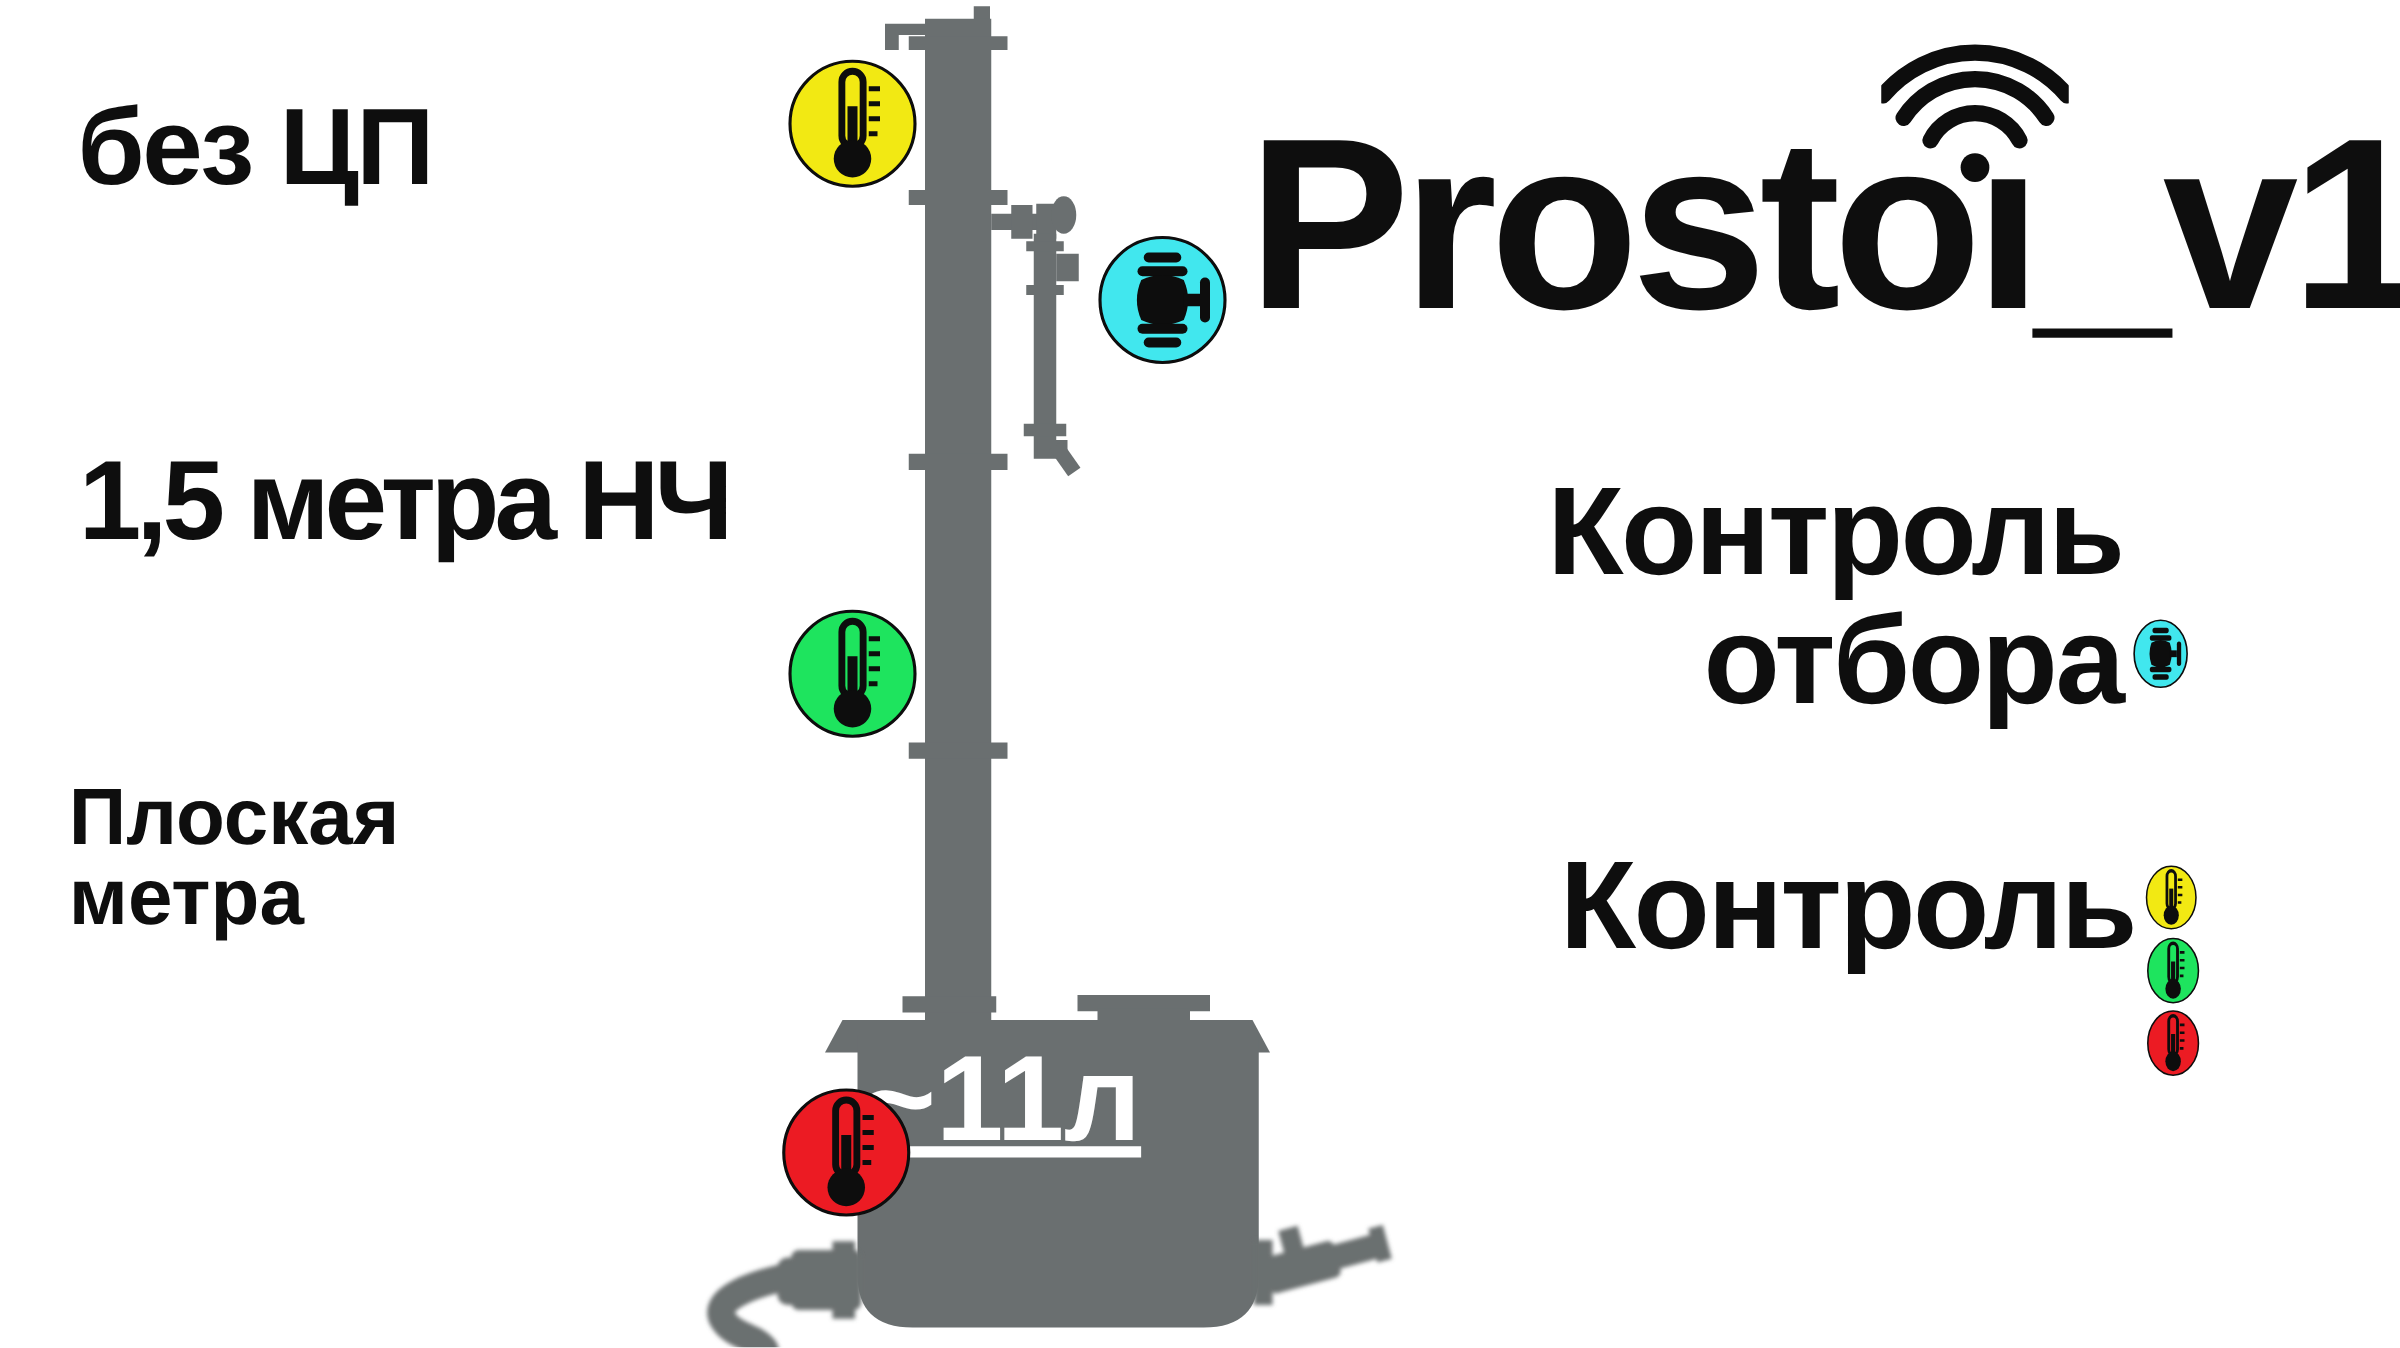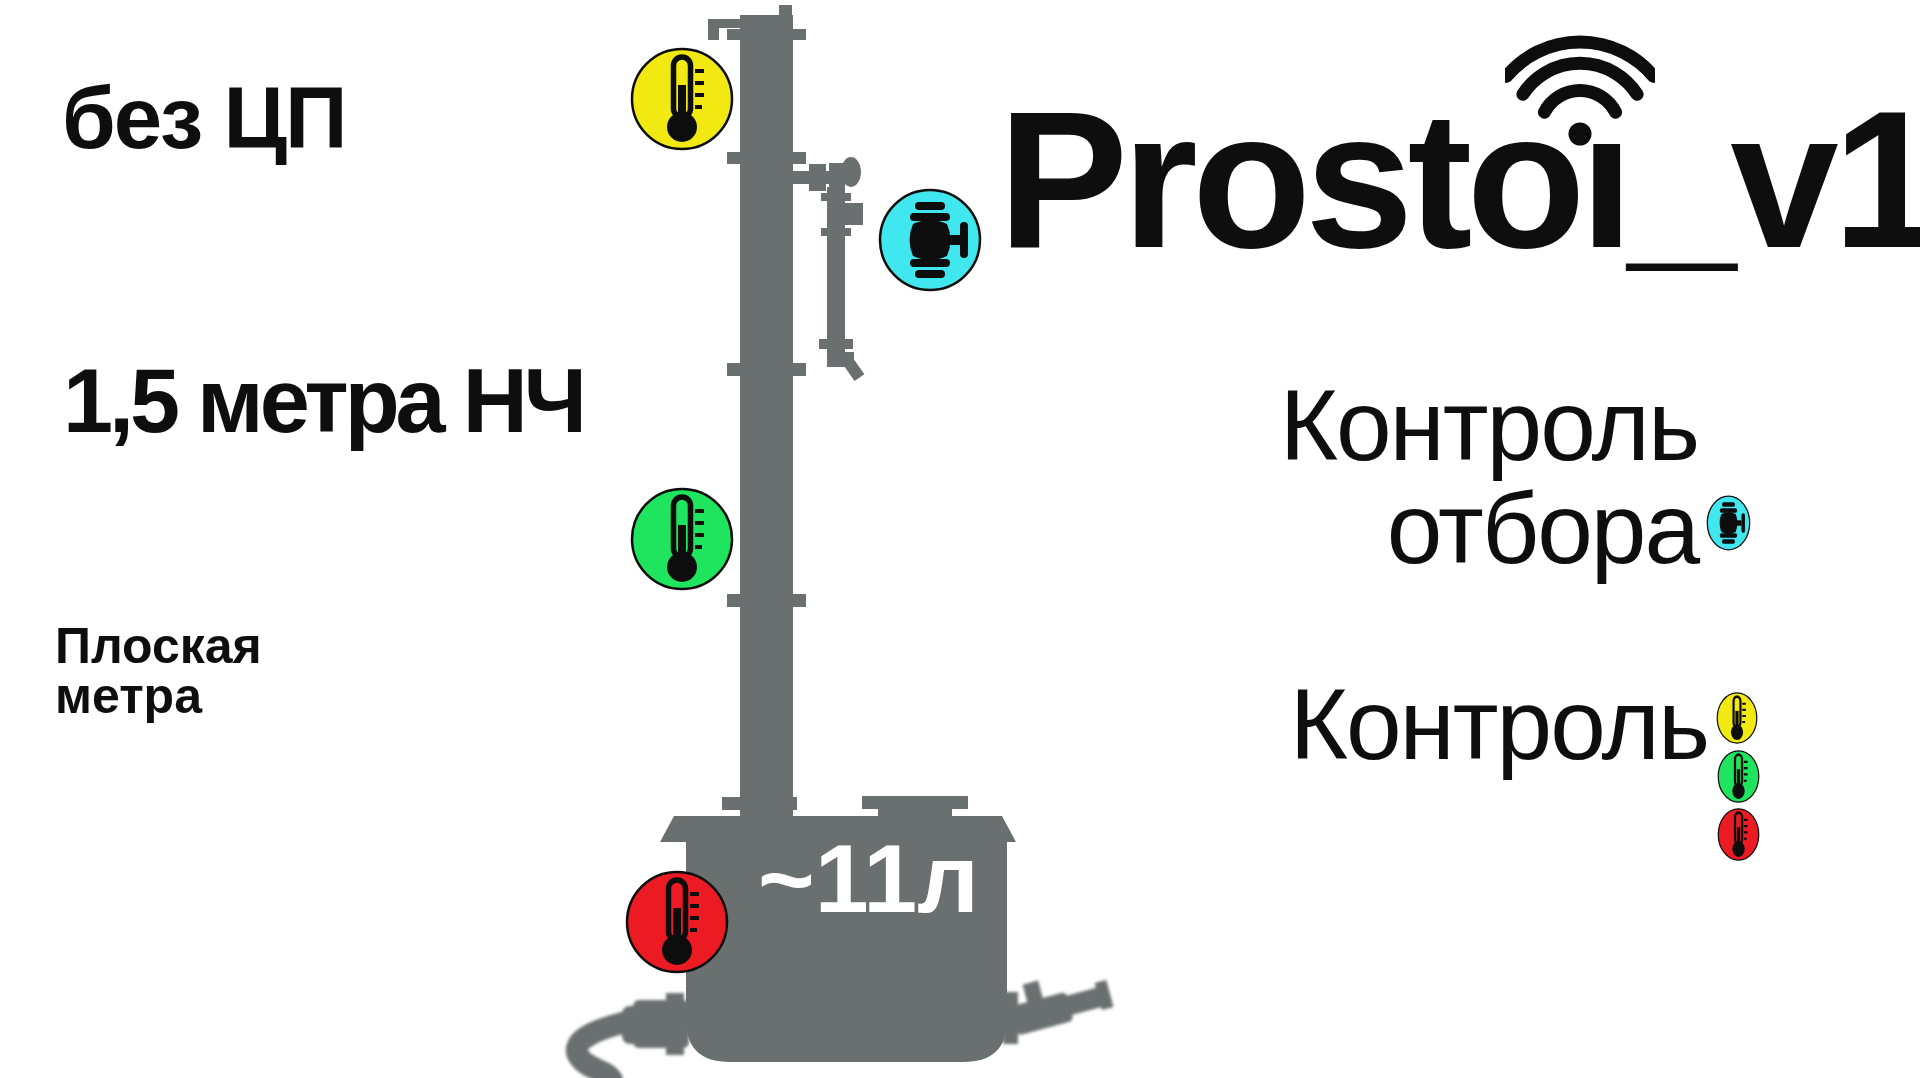--- a/index.html
+++ b/index.html
@@ -5,35 +5,35 @@
   html,body{margin:0;padding:0;background:#fff;}
   .canvas{
     position:relative;width:1920px;height:1078px;overflow:hidden;background:#ffffff;
     font-family:"Liberation Sans","DejaVu Sans",sans-serif;color:#0e0e0e;
   }
   .abs{position:absolute;}
   .blabel{font-weight:700;color:#0e0e0e;white-space:nowrap;margin-top:24px;}
 
   .label-no-tsp   {left:62px;  top:50px;  font-size:87px;  letter-spacing:-2px; line-height:1;}
   .label-height   {left:63px;  top:332px; font-size:90px;  letter-spacing:-4px; line-height:1;}
-  .label-lid      {left:55px;  top:597px; font-size:50px;  letter-spacing:0;    line-height:1.0;}
+  .label-lid      {left:55px;  top:597px; font-size:64px;  letter-spacing:0;    line-height:1.0;}
   .label-total    {left:60px;  top:827px; font-size:97px;  letter-spacing:-2px; line-height:1.08;}
   .label-total .hours-red{color:#ec1b23;}
   .label-lid span, .label-total .tline{display:block;}
 
   .logo{left:998px; top:58px; font-size:195px; font-weight:700; letter-spacing:-6px; line-height:1; white-space:nowrap;}
   .wifi{left:1505px; top:20px;}
 
-  .feature{font-weight:400; line-height:1.04; text-align:right; white-space:nowrap;}
+  .feature{font-weight:700; line-height:1.04; text-align:right; white-space:nowrap;}
   .feature span{display:block;}
   .feature-selection {right:222px; top:350px; font-size:100px; letter-spacing:-2px; line-height:1.03;}
   .feature-temps     {right:212px; top:648px; font-size:100px; letter-spacing:-2px;}
 
   .tank-text{font-weight:700;color:#ffffff;text-align:center;line-height:1;white-space:nowrap;}
-  .tank-line1{left:724px; top:830px; width:321px; font-size:97px;}
+  .tank-line1{left:658px; top:830px; width:321px; font-size:97px;text-decoration:underline;}
   .tank-line1 span{position:relative; left:-16px;}
   .tank-line2{left:686px; top:937px; width:321px; font-size:100px;}
 
   .icon-svg{display:block;}
 </style>
 </head>
 <body>
 
 <div class="canvas">
 

